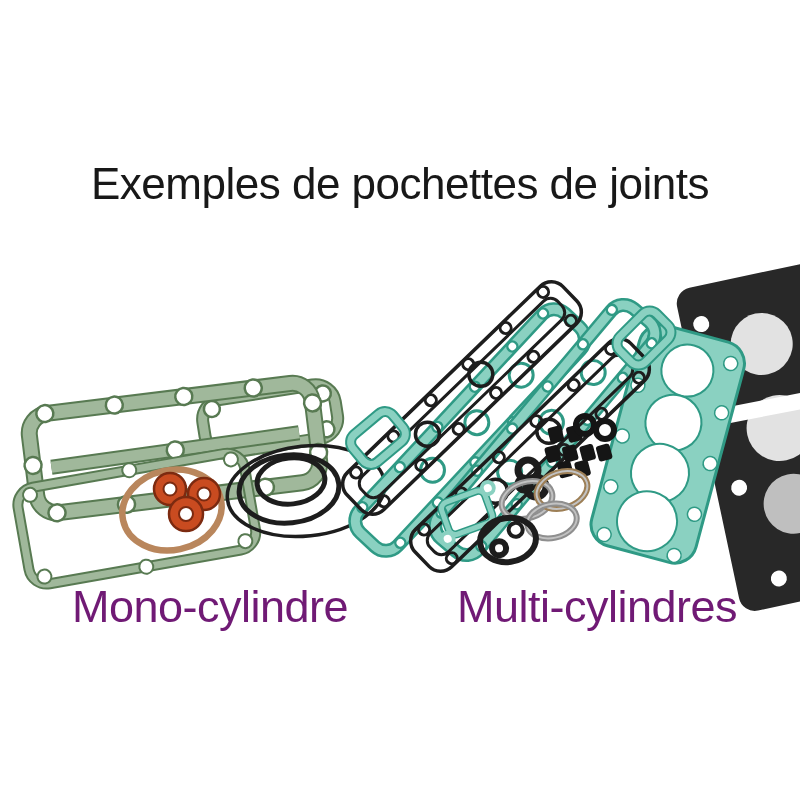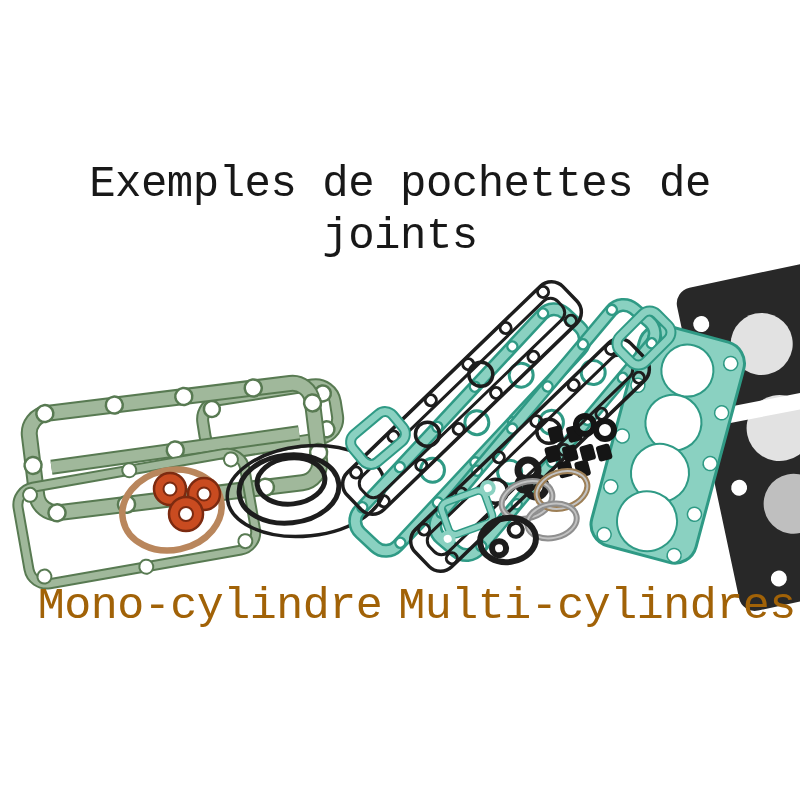--- a/index.html
+++ b/index.html
@@ -1,26 +1,26 @@
 <!DOCTYPE html>
 <html style="--paper: #ffffff; --ink: #1d1d1d; --text: #181818; --sage: #a0b89b; --sageDark: #587a52; --teal: #8ad1c1; --tealDark: #2f9a85; --copper: #b9865c; --orange: #c94b20; --orangeDark: #7c2a10; --metal: #8f8f8f; --metalLight: #c2c2c2; --bronze: #9d7f56; --darkGasket: #282828; --silver: #e2e2e2; --silverDim: #bfbfbf;"><head>
 <meta charset="utf-8">
 <style>
   html,body{margin:0;padding:0;background:#fff;}
   #stage{
     position:relative;width:800px;height:800px;background:#ffffff;
-    font-family:Liberation Mono, monospace;overflow:hidden;
+    font-family:Liberation Sans, sans-serif;overflow:hidden;
   }
   .title{
     position:absolute;top:158px;left:0;width:800px;text-align:center;
     font-size:44px;line-height:52px;color:#181818;letter-spacing:-0.5px;
     font-weight:400;
   }
   .caption{
-    position:absolute;top:581px;font-size:45px;color:#a16207;
+    position:absolute;top:581px;font-size:45px;color:#701a75;
     font-weight:400;letter-spacing:-0.5px;white-space:nowrap;
     transform:translateX(-50%);
   }
   #caption-mono{left:210px;}
   #caption-multi{left:597px;}
   #kits-svg{position:absolute;left:0;top:0;}
 </style>
 </head>
 <body>
 

